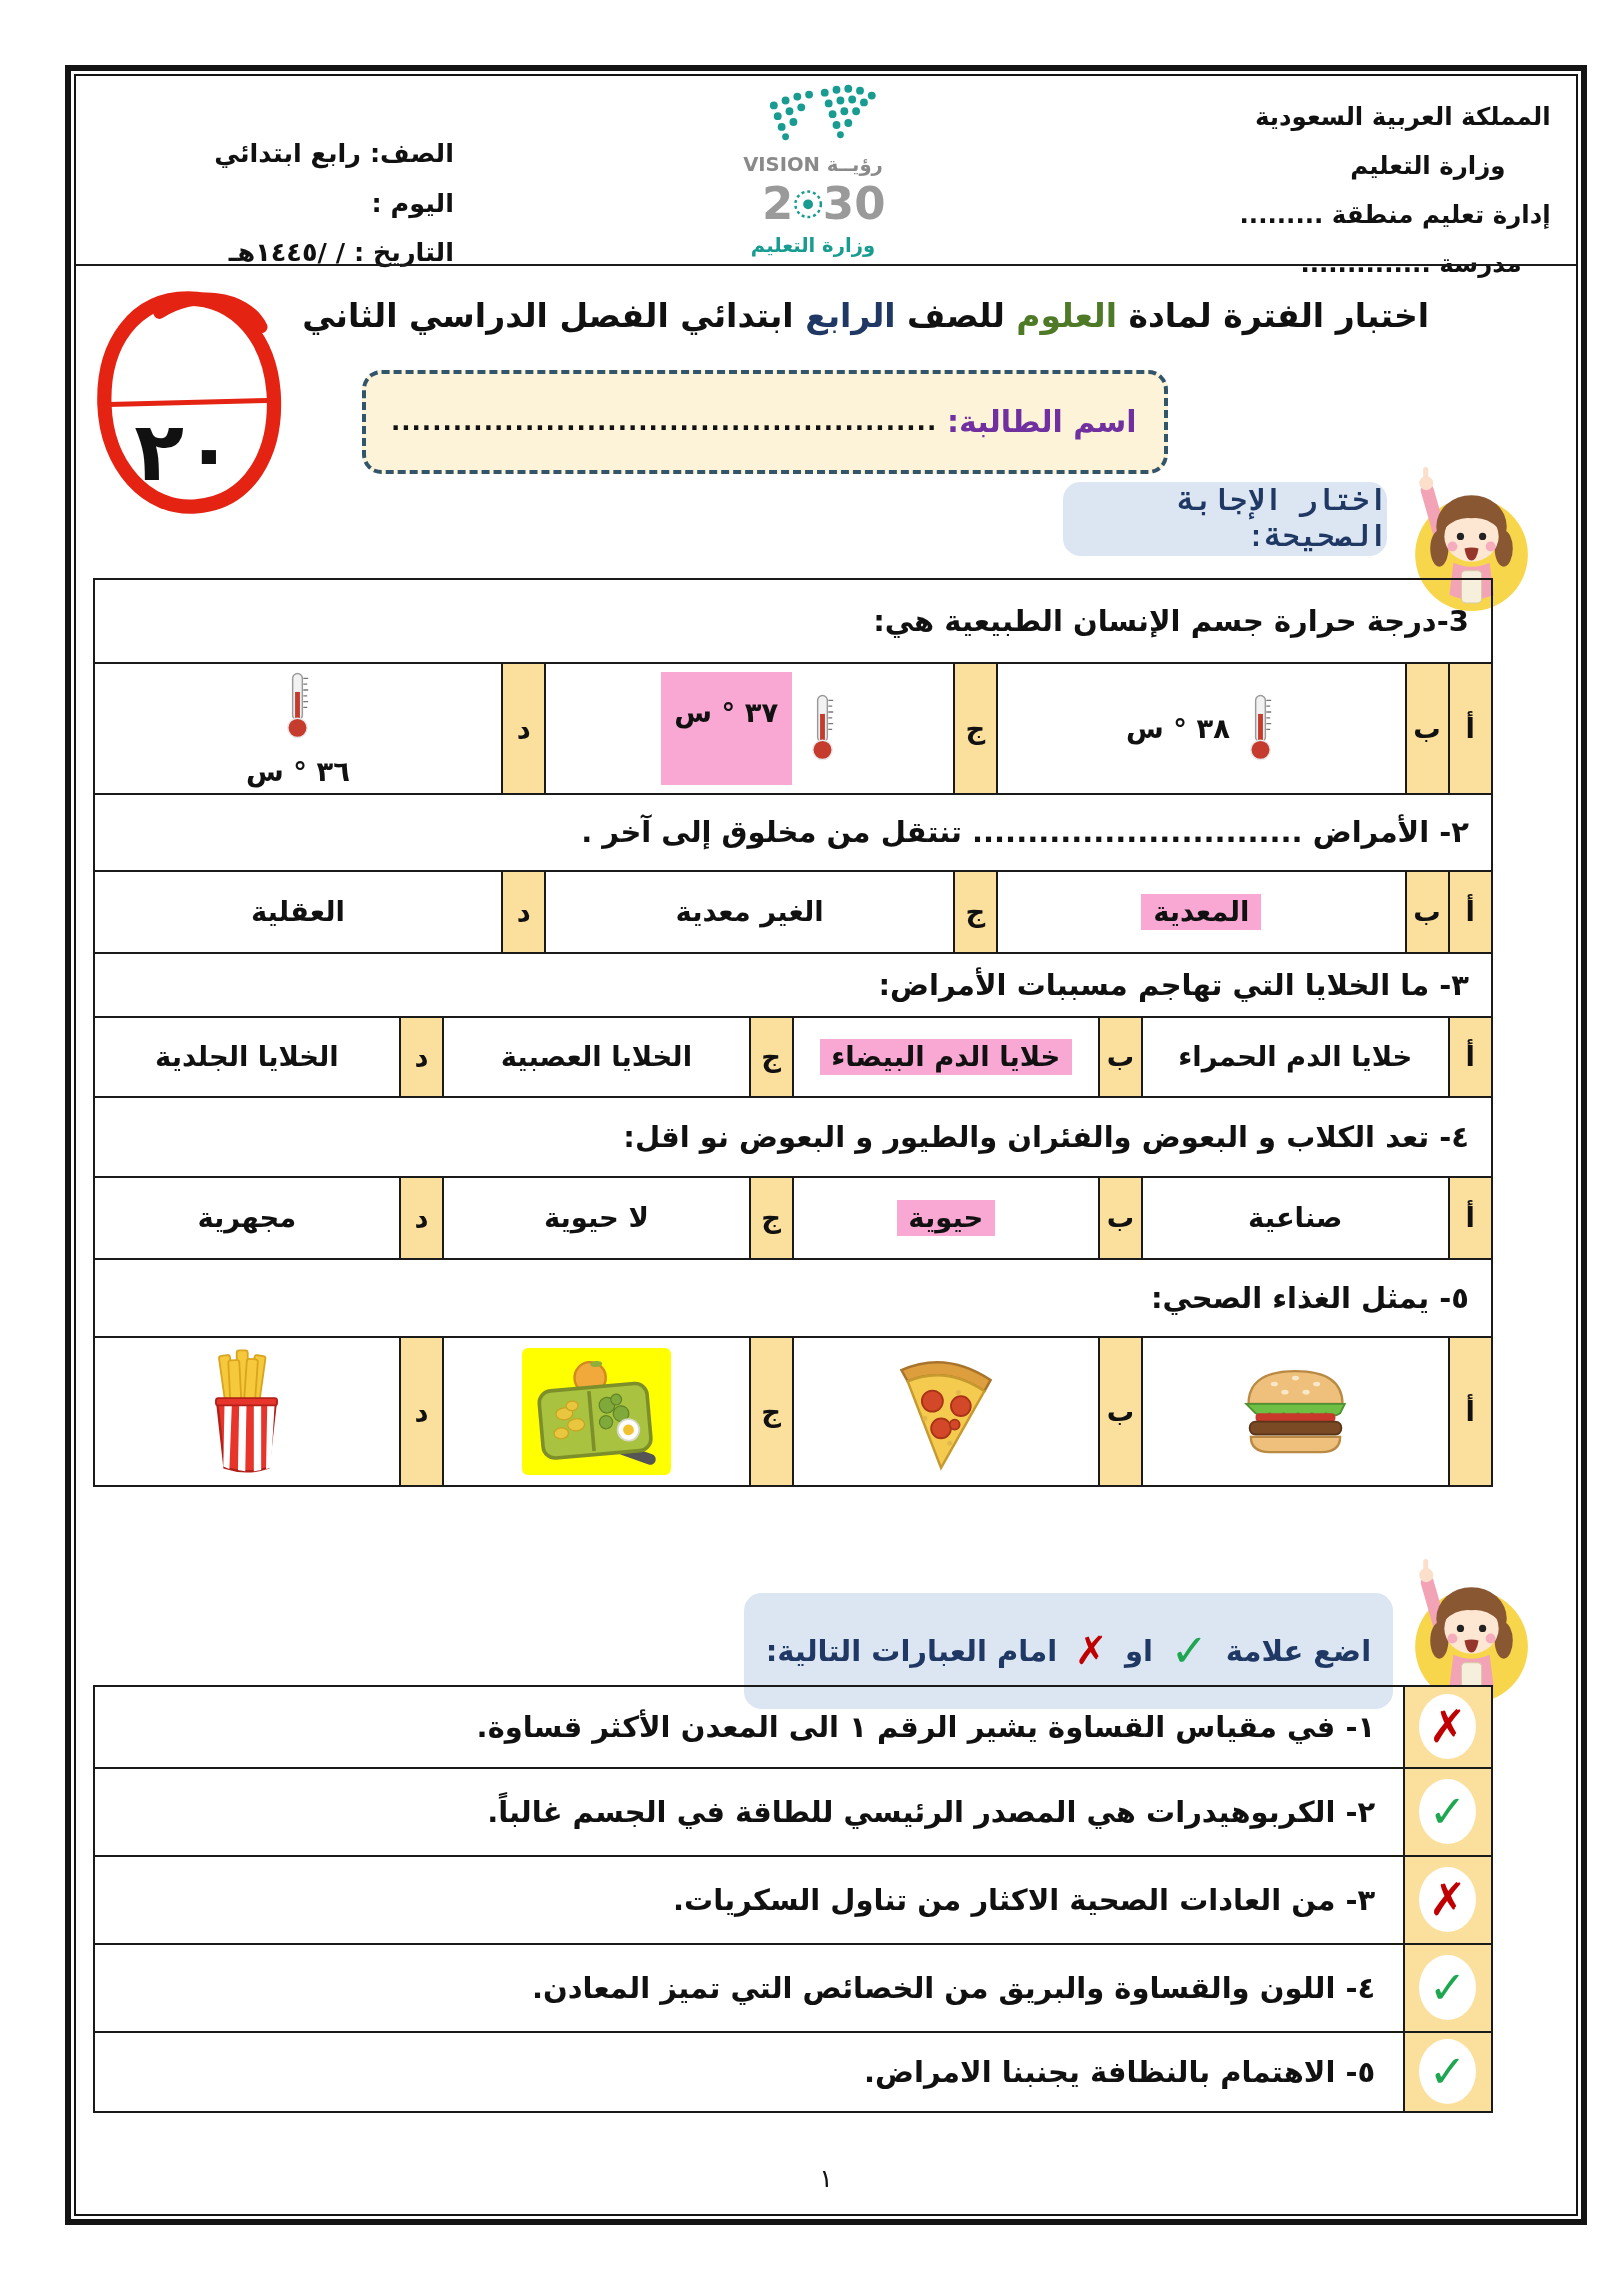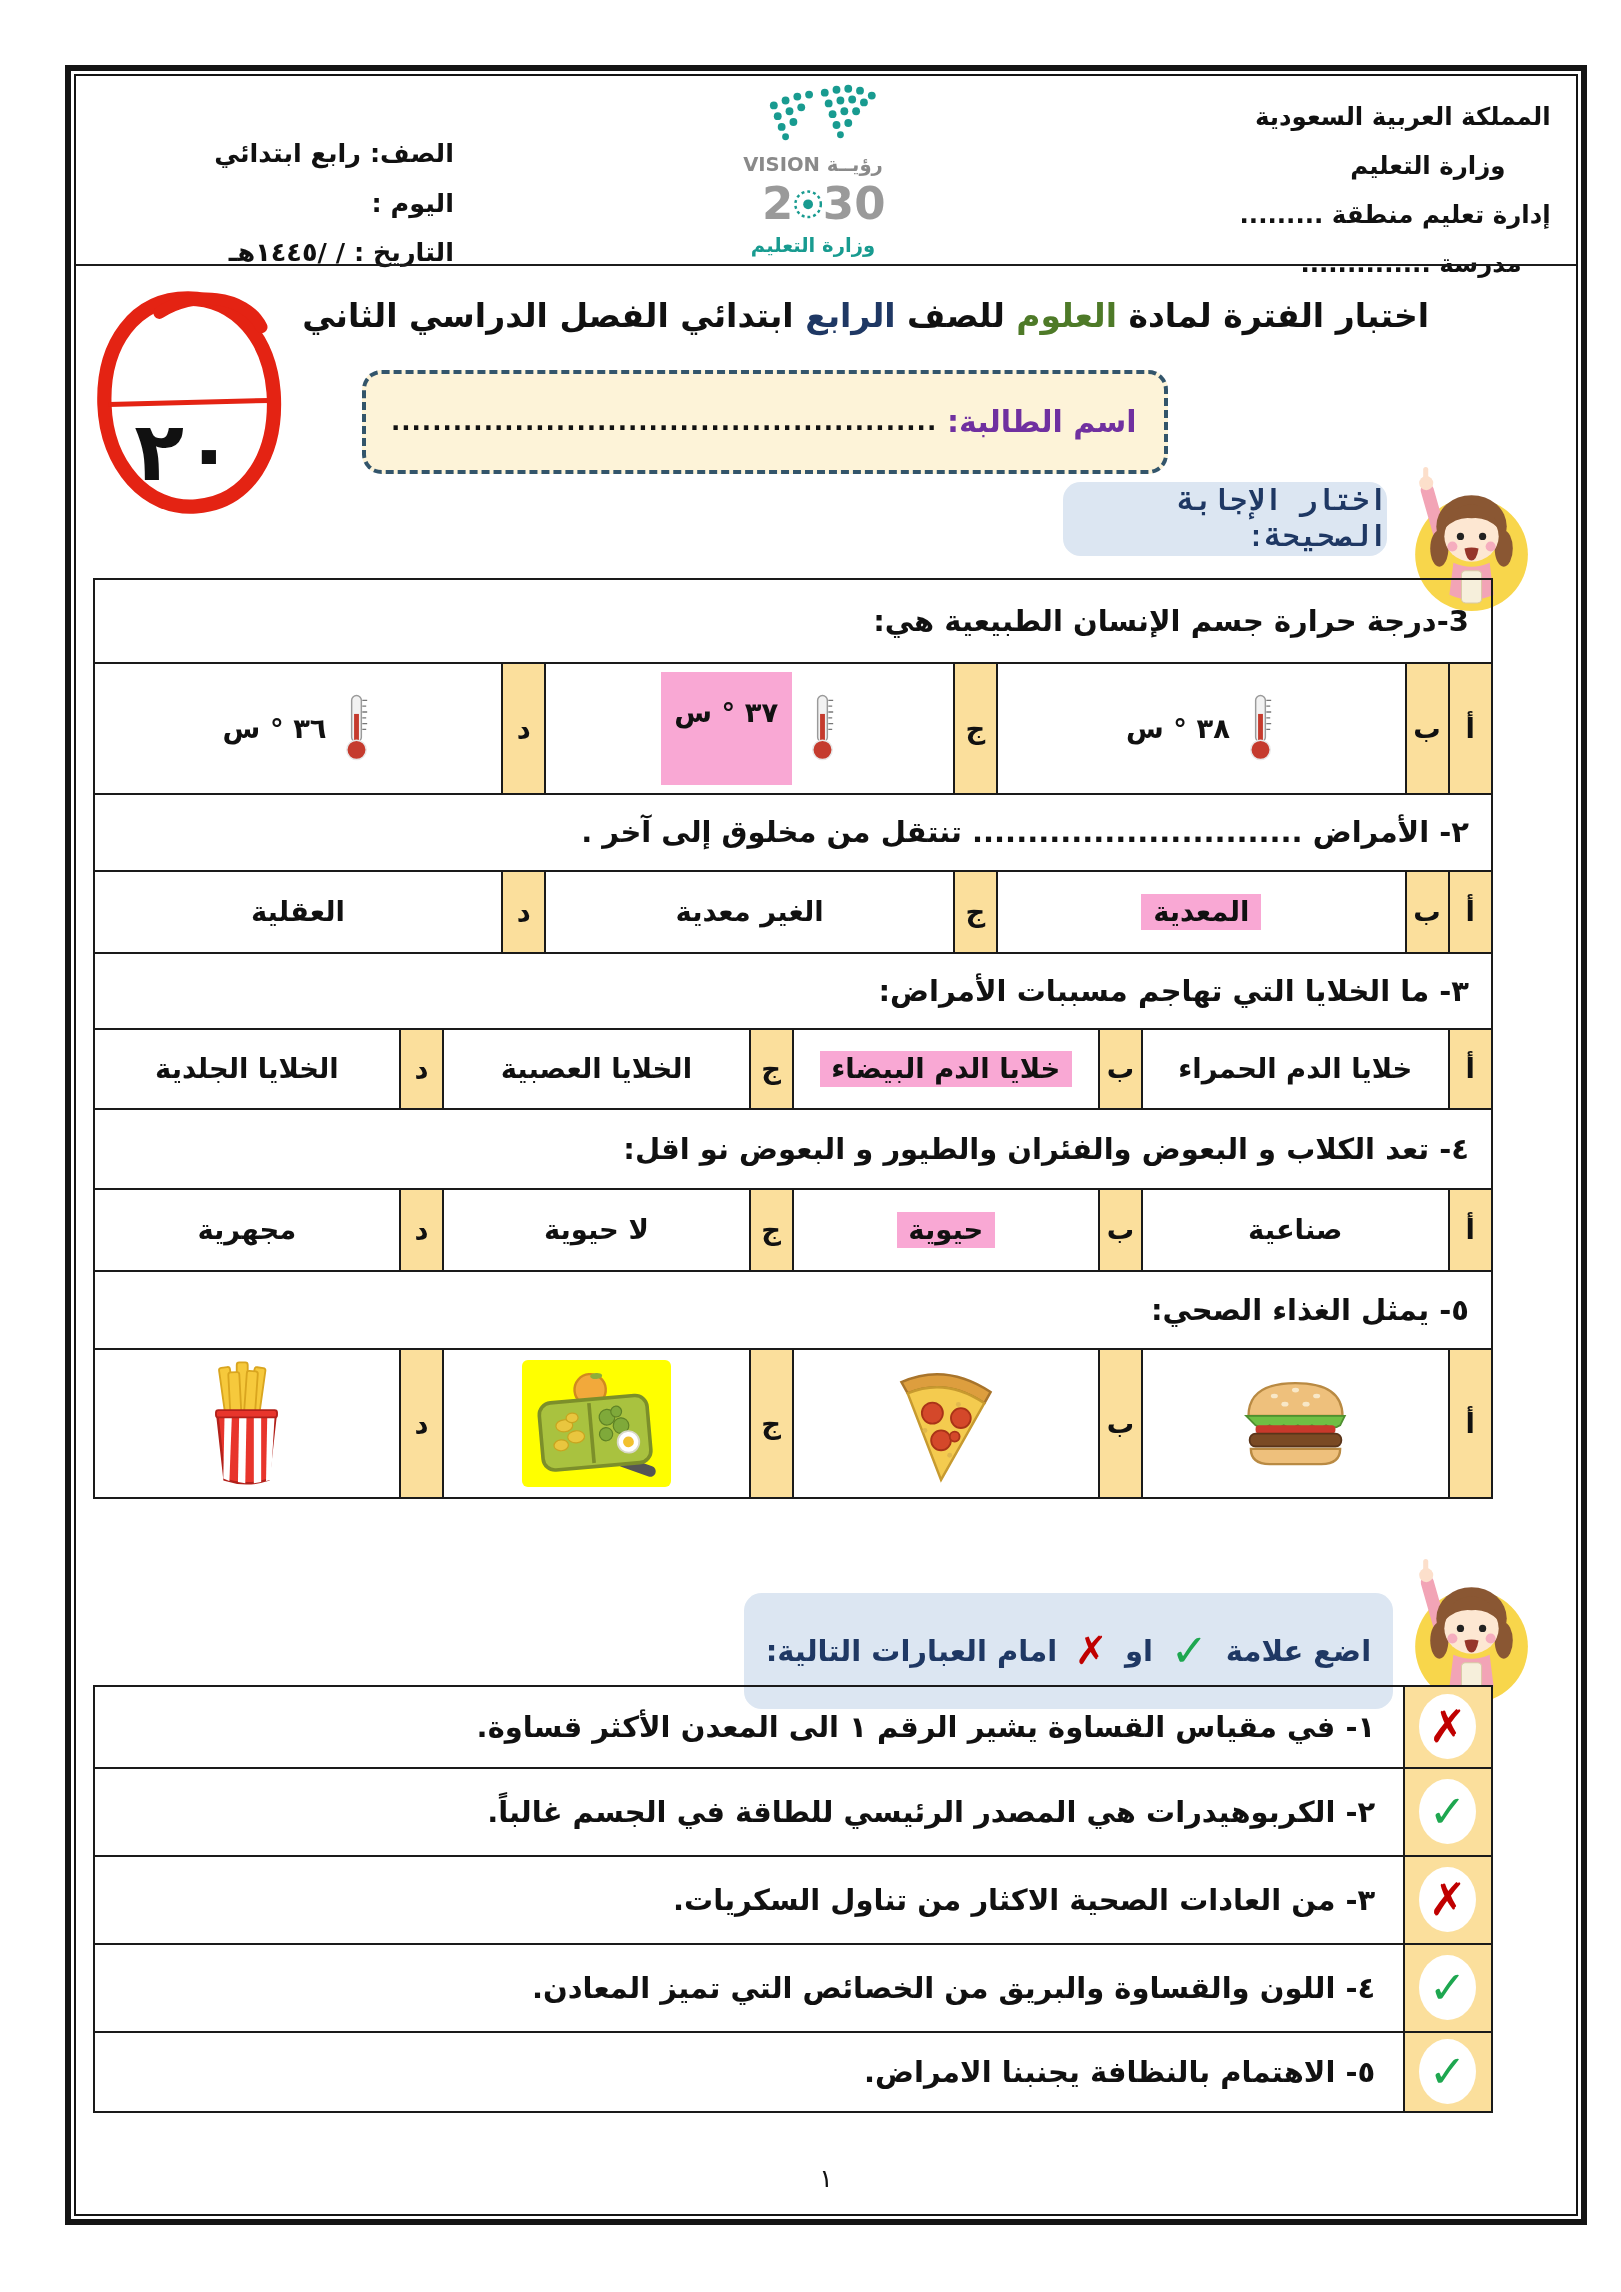--- a/index.html
+++ b/index.html
@@ -35,21 +35,21 @@
   .girl1{left:1320px;top:390px;}
   .girl2{left:1320px;top:1482px;}
 
   
   .mcq{position:absolute;left:16.7px;top:502px;width:1400px;}
   .q-row{border:2.9px solid #1a1a1a;border-top:none;display:flex;align-items:center;direction:rtl;padding:0 21.6px;font-size:29px;font-weight:bold;box-sizing:border-box;}
   .mcq > div:first-child{border-top:2.9px solid #1a1a1a;}
   .opt-row{border:2.9px solid #1a1a1a;border-top:none;display:flex;direction:rtl;box-sizing:border-box;}
   .cell-letter{width:43px;flex:none;background:#FBDF9C;border-inline-end:2px solid #1a1a1a;display:flex;align-items:center;justify-content:center;font-size:27.4px;font-weight:bold;box-sizing:border-box;}
   .cell-opt{flex:1 1 0;display:flex;align-items:center;justify-content:center;gap:13.7px;border-inline-end:2px solid #1a1a1a;font-size:27.4px;font-weight:bold;direction:rtl;box-sizing:border-box;}
-  .opt-row > :last-child{border-inline-end:none;}
+  .opt-row > :last-child{border-inline-end:none;flex-direction:column;}
   .opt-text{display:inline-block;}
   .opt-text[data-hl="true"]{background:#f9a8d4;padding:2.9px 11.8px;}
   .opt-text.tall[data-hl="true"]{padding:25.5px 13.7px 57px;}
   .foodwrap{display:flex;align-items:center;justify-content:center;padding:5.9px 11.8px;border-radius:5.9px;}
   .foodwrap[data-hl="true"]{background:#FFFF00;}
 
   
   .tf{position:absolute;left:16.7px;top:1609px;width:1400px;}
   .tf-row{border:2.9px solid #1a1a1a;border-top:none;display:flex;direction:rtl;box-sizing:border-box;}
   .tf > div:first-child{border-top:2.9px solid #1a1a1a;}
@@ -289,21 +289,21 @@
         <div class="cell-letter">ج</div>
         <div class="cell-opt">
             <span class="opt-text" data-hl="false">الغير معدية</span>
           </div>
         <div class="cell-letter">د</div>
         <div class="cell-opt">
             <span class="opt-text" data-hl="false">العقلية</span>
           </div>
       </div>
 
-      <div class="q-row" style="height:76px">
+      <div class="q-row" style="height:64px">
           <span>٣- ما الخلايا التي تهاجم مسببات الأمراض:</span>
         </div>
       <div class="opt-row" style="height:80px">
         <div class="cell-letter">أ</div>
         <div class="cell-opt">
             <span class="opt-text" data-hl="false">خلايا الدم الحمراء</span>
           </div>
         <div class="cell-letter">ب</div>
         <div class="cell-opt">
             <span class="opt-text" data-hl="true">خلايا الدم البيضاء</span>

